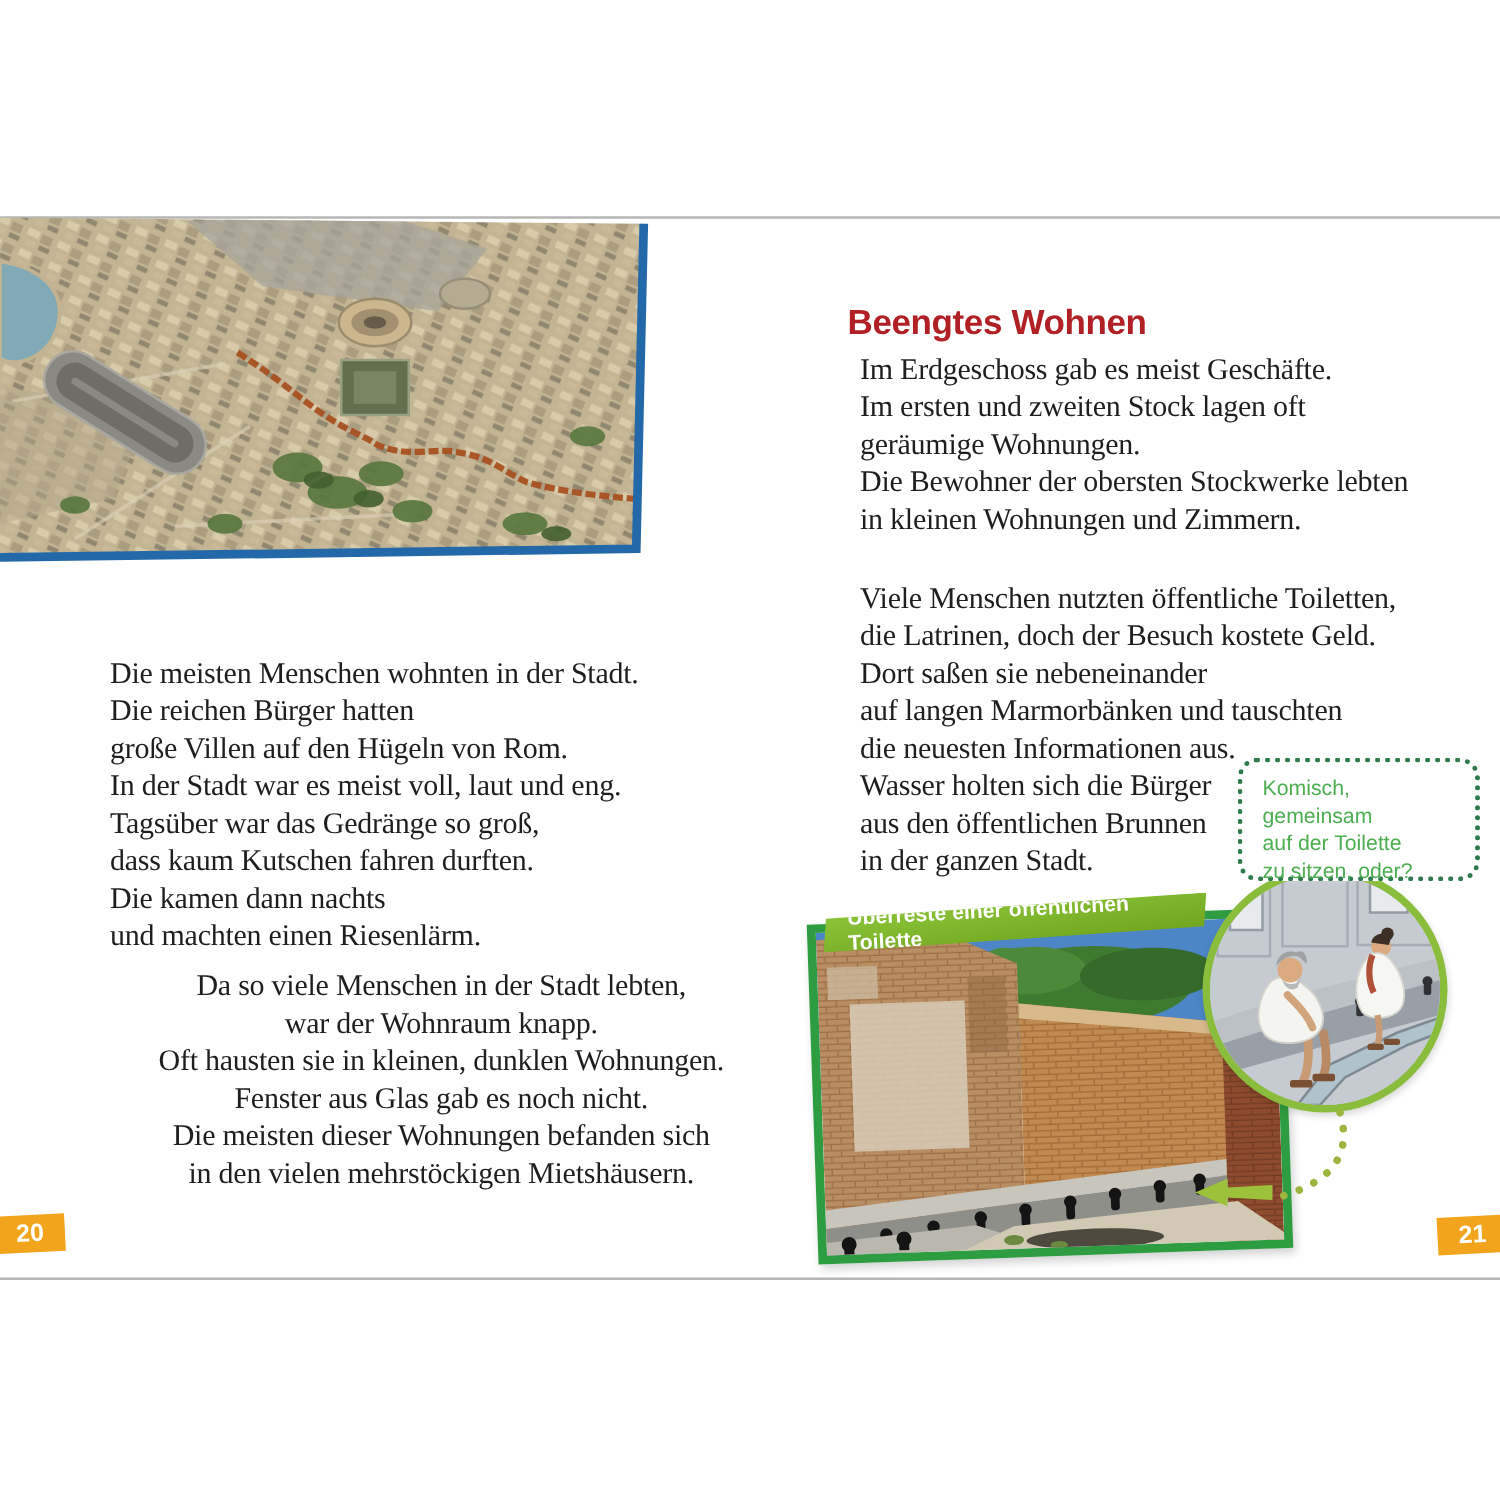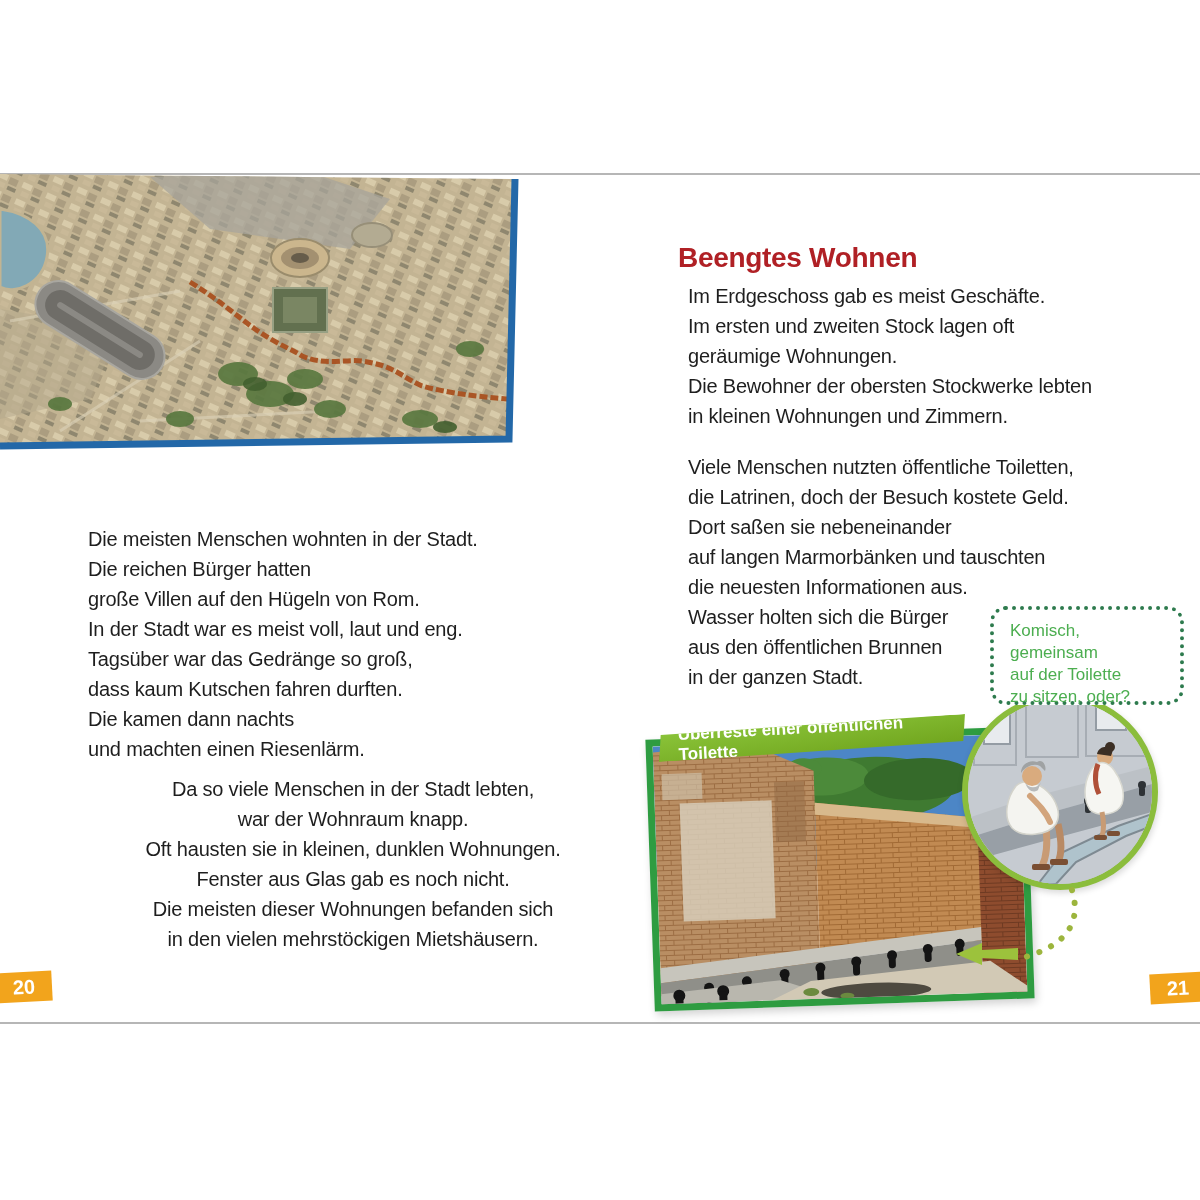--- a/index.html
+++ b/index.html
@@ -9,21 +9,21 @@
     --photo_border_blue:#2368A8; --photo_border_green:#2E9C41;
     --banner_green:#7CB829; --tab_orange:#F2A41C;
     --trail_green:#9CB53D; --arrow_green:#9CC23C; --page_edge_gray:#9E9E9E;
   }
   html,body{margin:0;padding:0;background:#fff;}
   #canvas{position:relative;width:1200px;height:1200px;background:#fff;overflow:hidden;
           font-family:"Liberation Sans",sans-serif;}
   .abs{position:absolute;}
   .edge-line{left:0;width:1200px;height:2px;background:var(--page_edge_gray);opacity:.75;}
   .heading{font-weight:bold;font-size:28px;letter-spacing:-.3px;color:var(--heading_red);}
-  .bodytext{font-size:20px;line-height:30px;letter-spacing:-.2px;color:var(--body_text);}
+  .bodytext{font-size:24px;line-height:30px;letter-spacing:-.2px;color:var(--body_text);font-family:Liberation Serif, serif;}
   .bubble{background:#fff;border-radius:16px;}
   .bubble-blue{border:4px dotted var(--bubble_blue_border);color:var(--bubble_blue_text);
                font-size:17px;line-height:22px;padding:10px 10px 8px 14px;}
   .bubble-green{border:4px dotted var(--bubble_green_border);color:var(--bubble_green_text);
                 font-size:17px;line-height:22px;padding:10px 12px 19px 16px;}
   .tab{background:var(--tab_orange);color:#fff;font-weight:bold;font-size:20px;
        display:flex;align-items:center;justify-content:center;}
   .banner{background:linear-gradient(175deg,#8CC63B 0%,#6FA31C 100%);color:#fff;font-weight:bold;
           font-size:17px;display:flex;align-items:center;padding-left:20px;
           clip-path:polygon(1% 16%,100% 0,99% 84%,0 100%);}
@@ -104,21 +104,21 @@
 
   <div class="abs bodytext" style="left:88px;top:524px;width:500px;">Die meisten Menschen wohnten in der Stadt.<br>Die reichen Bürger hatten<br>große Villen auf den Hügeln von Rom.<br>In der Stadt war es meist voll, laut und eng.<br>Tagsüber war das Gedränge so groß,<br>dass kaum Kutschen fahren durften.<br>Die kamen dann nachts<br>und machten einen Riesenlärm.</div>
   <div class="abs bodytext" style="left:103px;top:774px;width:500px;text-align:center;">Da so viele Menschen in der Stadt lebten,<br>war der Wohnraum knapp.<br>Oft hausten sie in kleinen, dunklen Wohnungen.<br>Fenster aus Glas gab es noch nicht.<br>Die meisten dieser Wohnungen befanden sich<br>in den vielen mehrstöckigen Mietshäusern.</div>
 
   <div class="abs tab" style="left:-4px;top:972px;width:56px;height:30px;transform:rotate(-3deg);">
     <span>20</span>
   </div>
 
   <div class="abs heading" style="left:678px;top:242px;">Beengtes Wohnen</div>
   <div class="abs bodytext" style="left:688px;top:281px;width:500px;">Im Erdgeschoss gab es meist Geschäfte.<br>Im ersten und zweiten Stock lagen oft<br>geräumige Wohnungen.<br>Die Bewohner der obersten Stockwerke lebten<br>in kleinen Wohnungen und Zimmern.</div>
-  <div class="abs bodytext" style="left:688px;top:452px;width:500px;">Viele Menschen nutzten öffentliche Toiletten,<br>die Latrinen, doch der Besuch kostete Geld.<br>Dort saßen sie nebeneinander<br>auf langen Marmorbänken und tauschten<br>die neuesten Informationen aus.<br>Wasser holten sich die Bürger<br>aus den öffentlichen Brunnen<br>in der ganzen Stadt.</div>
+  <div class="abs bodytext" style="left:688px;top:464px;width:500px;">Viele Menschen nutzten öffentliche Toiletten,<br>die Latrinen, doch der Besuch kostete Geld.<br>Dort saßen sie nebeneinander<br>auf langen Marmorbänken und tauschten<br>die neuesten Informationen aus.<br>Wasser holten sich die Bürger<br>aus den öffentlichen Brunnen<br>in der ganzen Stadt.</div>
 
   <div class="abs photo-frame" style="left:650px;top:733px;width:366px;height:258px;transform:rotate(-2deg);z-index:1;">
     <svg width="366" height="258" viewBox="0 0 366 258">
       <defs>
         <pattern id="bricksL" width="18" height="10" patternUnits="userSpaceOnUse">
           <rect width="18" height="10" fill="#B98E63"></rect>
           <rect y="4" width="18" height="1" fill="#9C6D43"></rect>
             <rect y="9" width="18" height="1" fill="#9C6D43"></rect>
           <rect x="6" width="1" height="4" fill="#9C6D43"></rect>
             <rect x="14" y="5" width="1" height="4" fill="#9C6D43"></rect>

